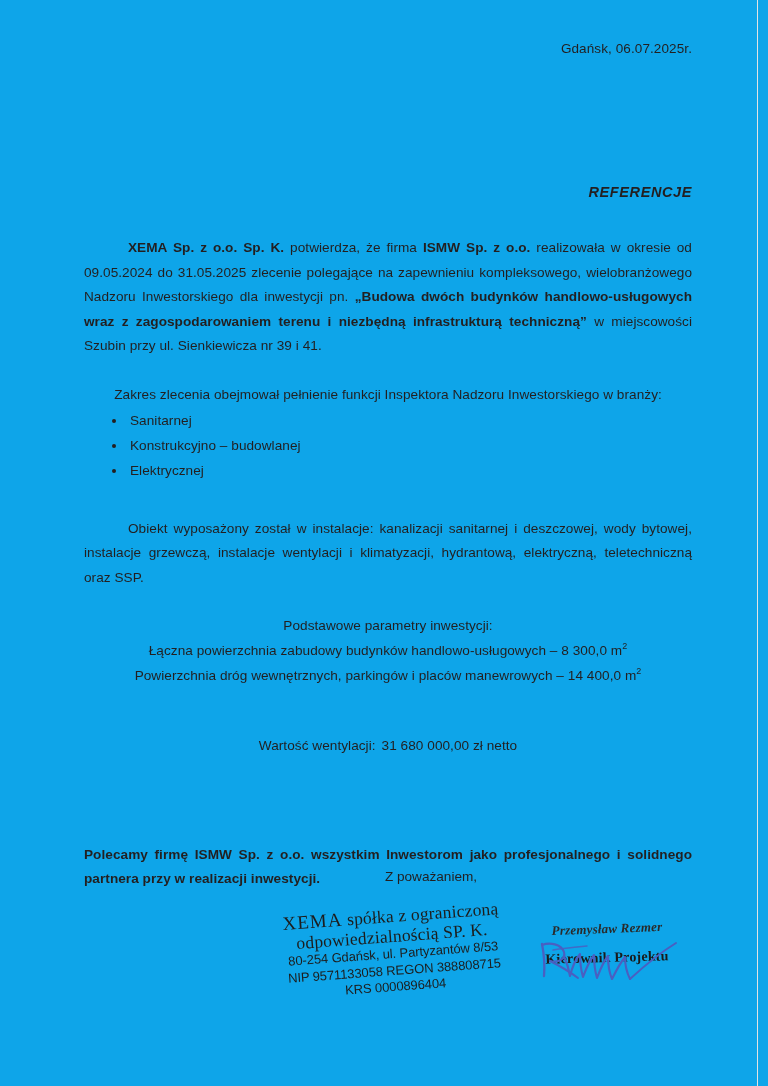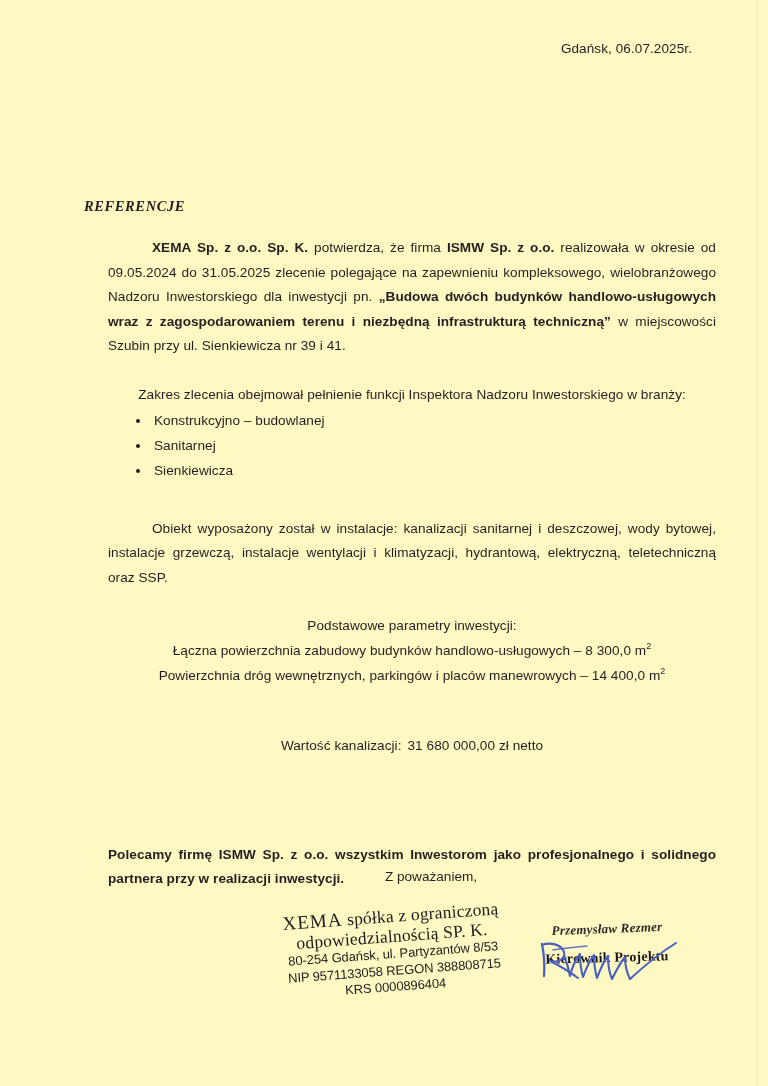--- a/index.html
+++ b/index.html
@@ -5,21 +5,21 @@
 <style>
   html, body {
     margin: 0;
     padding: 0;
     background: #ffffff;
   }
   .page {
     position: relative;
     width: 768px;
     height: 1086px;
-    background: #fef9c3;
+    background: #0ea5e9;
     overflow: hidden;
     font-family: "Liberation Sans", sans-serif;
     color: #231f20;
     -webkit-font-smoothing: antialiased;
   }
   
   .scan-line {
     position: absolute;
     top: 0;
     left: 757px;
@@ -43,40 +43,38 @@
     left: 84px;
     font-size: 13.5px;
     font-weight: bold;
     line-height: 22.5px;
     letter-spacing: 0.1px;
   }
   .addressee div { white-space: nowrap; }
 
   .doc-title {
     position: absolute;
-    top: 198px;
+    top: 184px;
     left: 84px;
     width: 608px;
-    text-align: left;
+    text-align: right;
     font-size: 14.5px;
     font-weight: bold;
     font-style: italic;
     letter-spacing: 0.6px;
-    font-family: Liberation Serif, serif;
   }
 
   .body {
     position: absolute;
     top: 236px;
     left: 84px;
     width: 608px;
     font-size: 13.6px;
     line-height: 24.6px;
     letter-spacing: 0.05px;
-    margin-left: 24px;
   }
 
   p.just {
     margin: 0;
     text-align: justify;
     text-justify: inter-word;
   }
   p.left { margin: 0; text-align: center; }
   .indent { text-indent: 44px; }
   b, .b { font-weight: bold; }
@@ -209,38 +207,38 @@
 
   <div class="body">
 
     <p class="just indent"><b>XEMA Sp. z o.o. Sp. K.</b><span> potwierdza, że firma </span><b>ISMW Sp. z o.o.</b><span> realizowała w okresie od 09.05.2024 do 31.05.2025 zlecenie polegające na zapewnieniu kompleksowego, wielobranżowego Nadzoru Inwestorskiego dla inwestycji pn. </span><b>„Budowa dwóch budynków handlowo-usługowych wraz z zagospodarowaniem terenu i niezbędną infrastrukturą techniczną”</b><span> w miejscowości Szubin przy ul. Sienkiewicza nr 39 i 41.</span></p>
 
     <div class="gap-m"></div>
 
     <p class="left">Zakres zlecenia obejmował pełnienie funkcji Inspektora Nadzoru Inwestorskiego w branży:</p>
 
     <ul class="branches">
+      <li>Sanitarnej</li>
       <li>Konstrukcyjno – budowlanej</li>
-      <li>Sanitarnej</li>
-      <li>Sienkiewicza</li>
+      <li>Elektrycznej</li>
     </ul>
 
     <div class="gap-l"></div>
 
     <p class="just indent">Obiekt wyposażony został w instalacje: kanalizacji sanitarnej i deszczowej, wody bytowej, instalacje grzewczą, instalacje wentylacji i klimatyzacji, hydrantową, elektryczną, teletechniczną oraz SSP.</p>
 
     <div class="gap-m"></div>
 
     <p class="left">Podstawowe parametry inwestycji:</p>
     <p class="left"><span>Łączna powierzchnia zabudowy budynków handlowo-usługowych – 8 300,0 m</span><sup>2</sup></p>
     <p class="left"><span>Powierzchnia dróg wewnętrznych, parkingów i placów manewrowych – 14 400,0 m</span><sup>2</sup></p>
 
     <div class="gap-xl"></div>
 
-    <p class="left value-row"><span>Wartość kanalizacji:</span><span class="amount">31 680 000,00 zł netto</span></p>
+    <p class="left value-row"><span>Wartość wentylacji:</span><span class="amount">31 680 000,00 zł netto</span></p>
 
     <div class="gap-xl"></div>
     <div class="gap-s"></div>
 
 
     <div class="gap-m"></div>
 
     <p class="just b">Polecamy firmę ISMW Sp. z o.o. wszystkim Inwestorom jako profesjonalnego i solidnego partnera przy w realizacji inwestycji.</p>
 
   </div>

